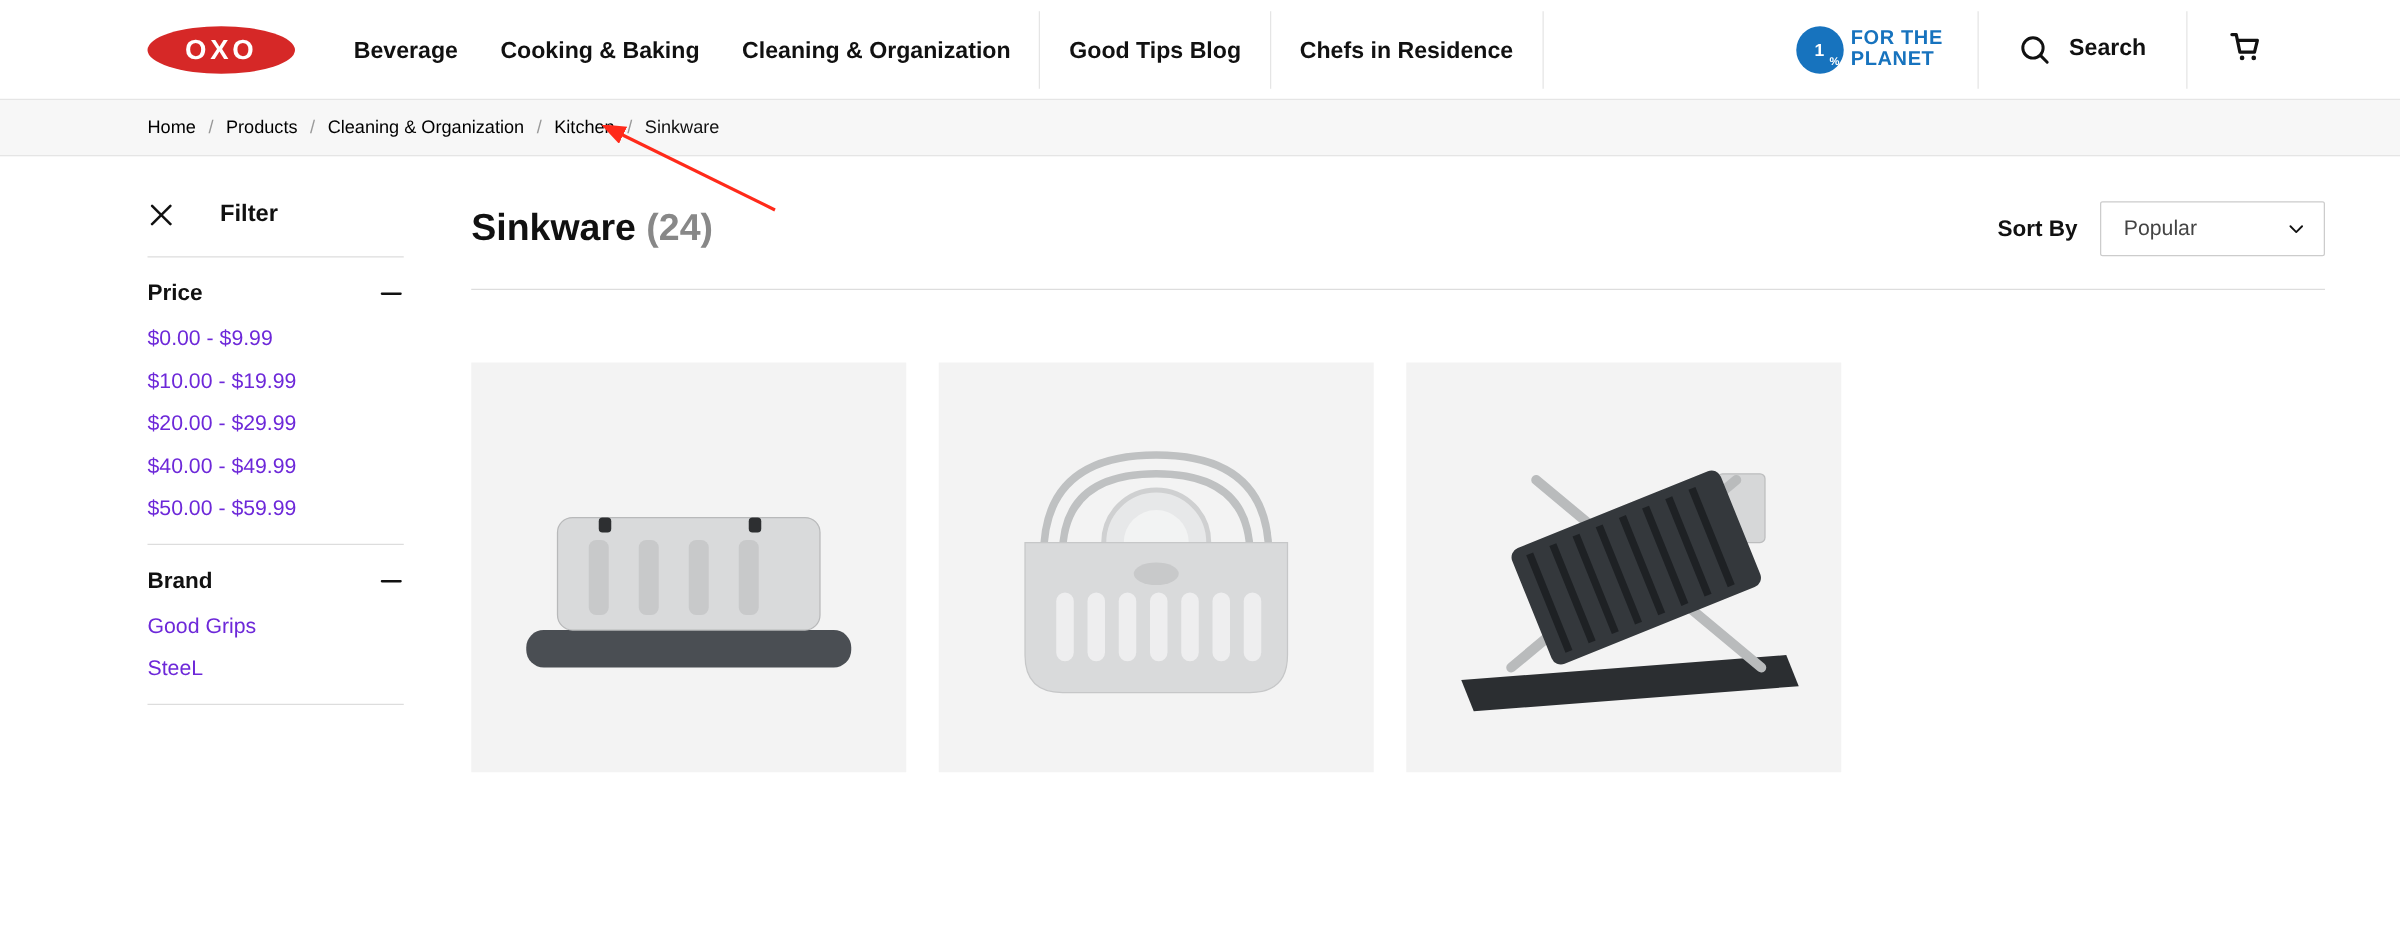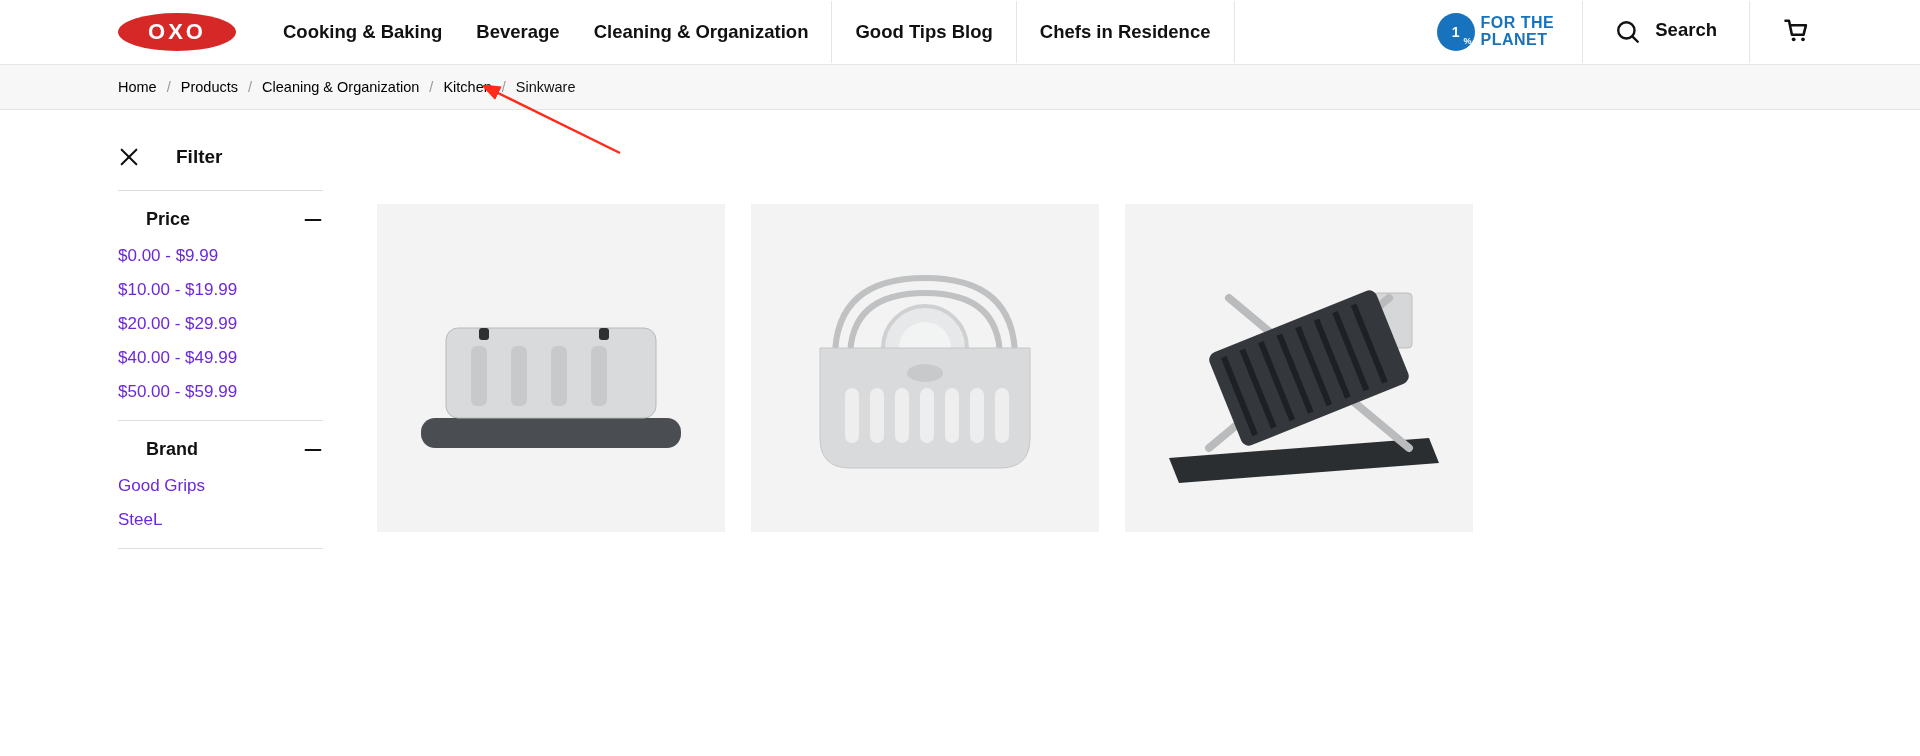--- a/index.html
+++ b/index.html
@@ -1,19 +1,19 @@
 <!DOCTYPE html>
 <html><head>
 <meta charset="utf-8">
 <style>
   * { margin:0; padding:0; box-sizing:border-box; }
   body { font-family: "Helvetica Neue", Arial, sans-serif; color:#111; background:#fff; width:1920px; }
   
   .header {
-    display:flex; align-items:center; height:65px; padding:0 110px 0 118px;
+    display:flex; align-items:center; height:80px; padding:0 110px 0 118px;
     border-bottom:1px solid #e5e5e5;
   }
   .logo {
     width:118px; height:38px; background:#d62827; border-radius:50%/50%;
     display:flex; align-items:center; justify-content:center; color:#fff;
     font-weight:800; font-size:22px; letter-spacing:3px; flex-shrink:0;
   }
   .nav { display:flex; align-items:stretch; margin-left:30px; height:100%; }
   .nav-item {
     display:flex; align-items:center; padding:0 17px; font-size:18.5px; font-weight:600;
@@ -52,21 +52,21 @@
   
   .sidebar{ width:205px; flex-shrink:0;}
   .filter-head{
     display:flex; align-items:center; gap:36px; padding-bottom:22px;
     border-bottom:1px solid #ddd; cursor:pointer;
   }
   .filter-head .title{ font-size:19px; font-weight:700;}
   .facet{ border-bottom:1px solid #ddd; padding:18px 0;}
   .facet-head{
     display:flex; align-items:center; justify-content:space-between;
-    font-size:18px; font-weight:700; cursor:pointer; padding-bottom:6px;margin-left:28px;
+    font-size:18px; font-weight:700; cursor:pointer; padding-bottom:6px;
   }
   .facet-list{ display:flex; flex-direction:column; gap:14px; padding-top:10px;}
   .facet-item{ font-size:17px; color:#6d28d9; cursor:pointer;}
   
   .main{ flex:1;}
   .title-row{
     display:flex; align-items:center; justify-content:space-between;
     padding-bottom:26px; border-bottom:1px solid #ddd;
   }
   .cat-title{ font-size:30px; font-weight:800;}
@@ -91,24 +91,24 @@
 </head>
 <body>
 
 <header class="header">
   <div class="logo">
     <span>OXO</span>
   </div>
 
   <nav class="nav">
     <div class="nav-item">
+        <span>Beverage</span>
+      </div>
+    <div class="nav-item">
         <span>Cooking &amp; Baking</span>
-      </div>
-    <div class="nav-item">
-        <span>Beverage</span>
       </div>
     <div class="nav-item">
         <span>Cleaning &amp; Organization</span>
       </div>
     <div class="nav-sep"></div>
     <div class="nav-item">
         <span>Good Tips Blog</span>
       </div>
     <div class="nav-sep"></div>
     <div class="nav-item">
@@ -203,20 +203,35 @@
         </svg>
       </div>
       <div class="facet-list">
         <div class="facet-item">Good Grips</div>
         <div class="facet-item">SteeL</div>
       </div>
     </div>
   </aside>
 
   <main class="main">
+    <div class="title-row">
+      <h1 class="cat-title">
+        <span>Sinkware</span>
+        <span class="count">(24)</span>
+      </h1>
+      <div class="sort-wrap">
+        <span class="sort-lbl">Sort By</span>
+        <div class="sort-select">
+          <span>Popular</span>
+          <svg class="chev" width="16" height="16" viewBox="0 0 24 24">
+            <polyline points="5 9 12 16 19 9" class="ico-stroke"></polyline>
+          </svg>
+        </div>
+      </div>
+    </div>
 
     <div class="grid">
 
       <div class="card">
         <svg width="300" height="220" viewBox="0 0 300 220">
           <rect x="20" y="160" width="260" height="30" rx="14" fill="#4a4e53"></rect>
           <rect x="45" y="70" width="210" height="90" rx="12" fill="#d9dadb" stroke="#b8b9ba"></rect>
           <rect x="70" y="88" width="16" height="60" rx="6" fill="#c8c9ca"></rect>
           <rect x="110" y="88" width="16" height="60" rx="6" fill="#c8c9ca"></rect>
           <rect x="150" y="88" width="16" height="60" rx="6" fill="#c8c9ca"></rect>

